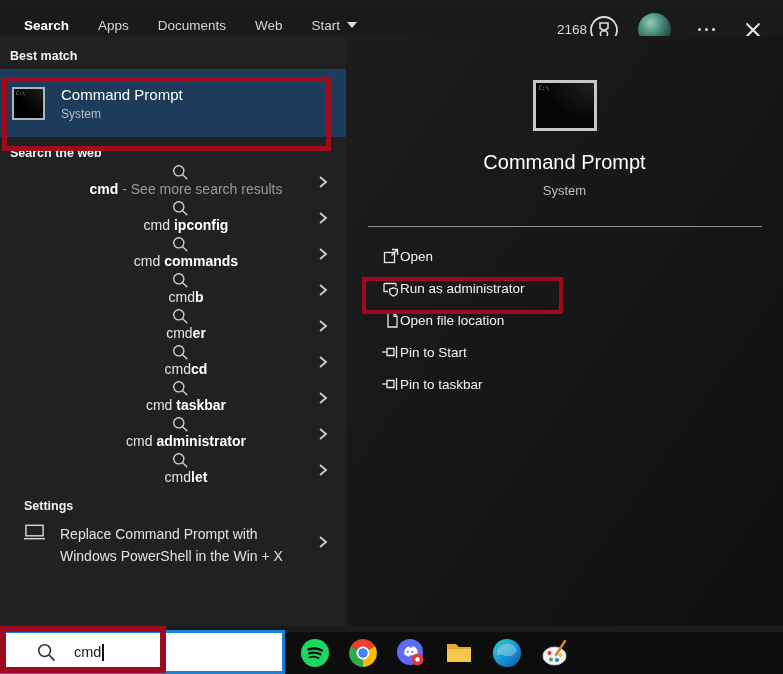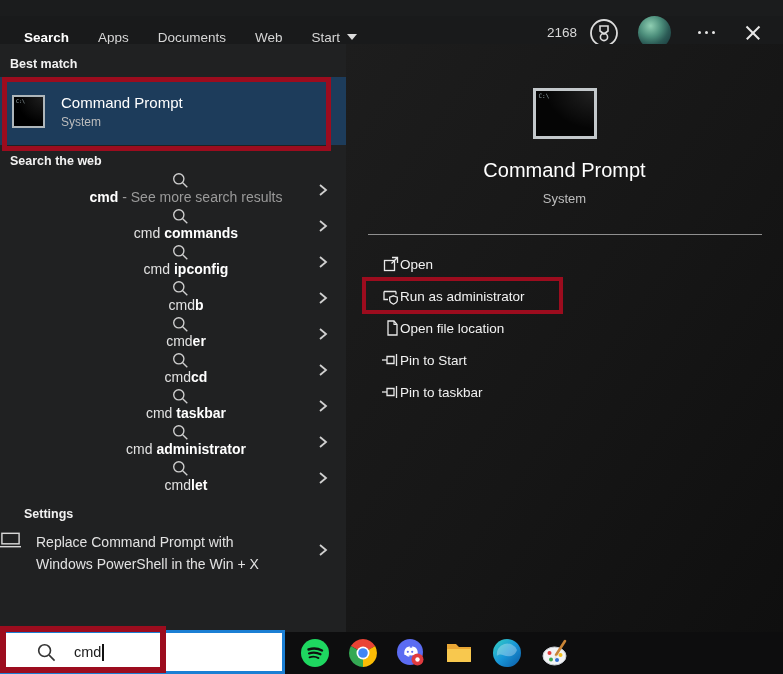--- a/index.html
+++ b/index.html
@@ -1,59 +1,59 @@
 <!DOCTYPE html>
 <html><head>
 <meta charset="utf-8">
 <style>
   * { margin:0; padding:0; box-sizing:border-box; }
   html,body { background:#000; }
   body { font-family:"Liberation Sans","DejaVu Sans",sans-serif; }
   .screen { position:relative; width:783px; height:674px; background:#1b1c1d; overflow:hidden; }
 
   
-  .topbar { position:absolute; top:16px; left:0; width:783px; height:42px; background:#191a1b; display:flex; align-items:flex-start; }
+  .topbar { position:absolute; top:4px; left:0; width:783px; height:42px; background:#191a1b; display:flex; align-items:flex-end; }
   .tabs { display:flex; align-items:stretch; height:42px; padding-left:14px; }
   .tab { display:flex; align-items:center; gap:7px; padding:0 10px; margin-right:9px; color:#d6d6d6; font-size:13.5px; cursor:default; border-bottom:3px solid transparent; border-top:3px solid transparent; }
   .tab.active { color:#fff; font-weight:700; border-bottom:3px solid #1f7fd6; }
   .caret-down { width:0; height:0; border-left:5px solid transparent; border-right:5px solid transparent; border-top:6px solid #dcdcdc; }
   .topbar-right { margin-left:auto; display:flex; align-items:center; gap:0; padding-right:22px; }
-  .rewards-points { color:#d9d9d9; font-size:13.5px; margin-right:12px; }
+  .rewards-points { color:#d9d9d9; font-size:13.5px; margin-right:2px; }
   .medal { width:30px; height:30px; margin-right:19px; }
   .avatar { width:33px; height:33px; border-radius:50%; margin-right:27px;
             background:radial-gradient(circle at 38% 30%, #8fceb2 0%, #4d8f7c 35%, #2b5a55 60%, #132c33 100%); }
   .dots { display:flex; gap:4px; margin-right:30px; }
   .dots i { width:3px; height:3px; border-radius:50%; background:#e6e6e6; }
   .close-x { width:16px; height:16px; position:relative; }
   .close-x::before,.close-x::after { content:""; position:absolute; left:-1px; top:7px; width:18px; height:1.6px; background:#e8e8e8; }
   .close-x::before { transform:rotate(45deg); } .close-x::after { transform:rotate(-45deg); }
 
   
-  .main { position:absolute; top:44px; left:0; width:783px; height:590px; display:flex; }
+  .main { position:absolute; top:36px; left:0; width:783px; height:590px; display:flex; }
   .left-panel { width:346px; height:100%; background:#202122; position:relative; }
   .right-panel { width:437px; height:100%; background:linear-gradient(125deg,#1d1d1d 0%,#161616 55%,#0f0f0f 100%); display:flex; flex-direction:column; align-items:center; }
 
   .section-label { color:#f2f2f2; font-size:12.5px; font-weight:700; padding-left:10px; }
   .lbl-best { padding-top:13px; height:33px; }
   .best-row { height:68px; background:#1d3c5b; display:flex; align-items:center; padding-left:12px; }
   .cmd-icon-sm { width:33px; height:33px; border:2px solid #aeb6ba; background:#000 radial-gradient(ellipse at 100% 0%, #1f1f1f 0%, #000 65%); position:relative; flex:none; }
   .cmd-icon-sm span { position:absolute; top:1px; left:2px; font-size:5px; color:#9fb0b5; font-family:"DejaVu Sans Mono",monospace; }
   .best-texts { margin-left:16px; }
   .best-title { color:#fff; font-size:15px; }
   .best-sub { color:#bdbdbd; font-size:12px; margin-top:4px; }
 
   .lbl-web { padding-top:9px; height:27px; }
   .web-row { height:36px; display:flex; align-items:center; position:relative; padding-left:14px; color:#e2e2e2; font-size:14px;flex-direction:column; }
   .web-row .txt { margin-left:12px; }
   .web-row .b { font-weight:700; color:#fff; }
   .web-row .note { color:#9a9a9a; }
   .chev { position:absolute; right:18px; top:50%; transform:translateY(-50%); }
 
   .lbl-settings { padding-top:11px; height:32px;padding-left:24px; }
-  .settings-row { display:flex; align-items:flex-start; position:relative; padding-left:0; padding-top:3px; }
+  .settings-row { display:flex; align-items:flex-start; position:relative; padding-left:24px; padding-top:3px; }
   .settings-row .txt { margin-left:15px; color:#e2e2e2; font-size:14px; line-height:22px; }
   .settings-row .chev { top:22px; }
 
   
   .cmd-icon-lg { margin-top:44px; width:64px; height:51px; border:3px solid #c3c8cb; background:#000 radial-gradient(ellipse at 105% -5%, #242424 0%, #050505 60%); position:relative; }
   .cmd-icon-lg span { position:absolute; top:1px; left:3px; font-size:6px; color:#93a4aa; font-family:"DejaVu Sans Mono",monospace; }
   .preview-title { margin-top:20px; color:#fff; font-size:20px; }
   .preview-sub { margin-top:9px; color:#bdbdbd; font-size:13px; }
   .divider { margin-top:28px; width:394px; height:1px; background:#8f8f8f; }
   .actions { margin-top:13px; width:100%; padding-left:35px; }
@@ -141,31 +141,31 @@
         <span class="txt"><span class="b">cmd</span><span class="b"></span><span class="note"> - See more search results</span></span>
         <svg class="chev" width="10" height="14" viewBox="0 0 10 14">
             <polyline points="2,2 8,7 2,12" stroke="#d0d0d0" stroke-width="1.8" fill="none"></polyline>
           </svg>
       </div>
       <div class="web-row">
         <svg width="17" height="17" viewBox="0 0 20 20">
             <circle cx="8" cy="8" r="6" stroke="#cfcfcf" stroke-width="1.6" fill="none"></circle>
             <line x1="12.6" y1="12.6" x2="18" y2="18" stroke="#cfcfcf" stroke-width="1.6"></line>
           </svg>
+        <span class="txt"><span>cmd </span><span class="b">ipconfig</span></span>
+        <svg class="chev" width="10" height="14" viewBox="0 0 10 14">
+            <polyline points="2,2 8,7 2,12" stroke="#d0d0d0" stroke-width="1.8" fill="none"></polyline>
+          </svg>
+      </div>
+      <div class="web-row">
+        <svg width="17" height="17" viewBox="0 0 20 20">
+            <circle cx="8" cy="8" r="6" stroke="#cfcfcf" stroke-width="1.6" fill="none"></circle>
+            <line x1="12.6" y1="12.6" x2="18" y2="18" stroke="#cfcfcf" stroke-width="1.6"></line>
+          </svg>
         <span class="txt"><span>cmd </span><span class="b">commands</span></span>
-        <svg class="chev" width="10" height="14" viewBox="0 0 10 14">
-            <polyline points="2,2 8,7 2,12" stroke="#d0d0d0" stroke-width="1.8" fill="none"></polyline>
-          </svg>
-      </div>
-      <div class="web-row">
-        <svg width="17" height="17" viewBox="0 0 20 20">
-            <circle cx="8" cy="8" r="6" stroke="#cfcfcf" stroke-width="1.6" fill="none"></circle>
-            <line x1="12.6" y1="12.6" x2="18" y2="18" stroke="#cfcfcf" stroke-width="1.6"></line>
-          </svg>
-        <span class="txt"><span>cmd </span><span class="b">ipconfig</span></span>
         <svg class="chev" width="10" height="14" viewBox="0 0 10 14">
             <polyline points="2,2 8,7 2,12" stroke="#d0d0d0" stroke-width="1.8" fill="none"></polyline>
           </svg>
       </div>
       <div class="web-row">
         <svg width="17" height="17" viewBox="0 0 20 20">
             <circle cx="8" cy="8" r="6" stroke="#cfcfcf" stroke-width="1.6" fill="none"></circle>
             <line x1="12.6" y1="12.6" x2="18" y2="18" stroke="#cfcfcf" stroke-width="1.6"></line>
           </svg>
         <span class="txt"><span>cmd</span><span class="b">b</span></span>

